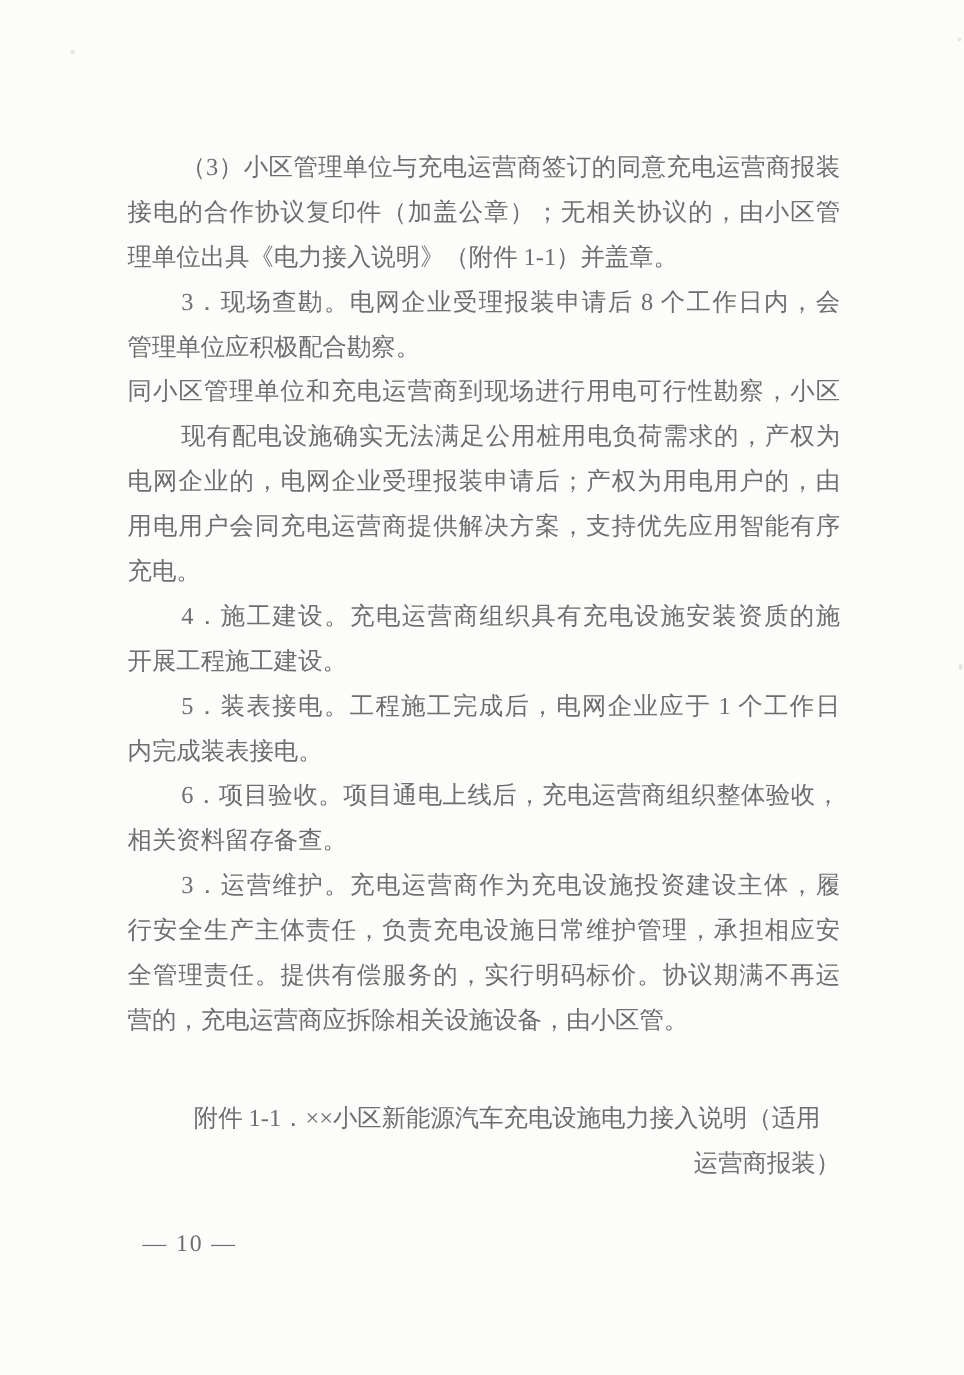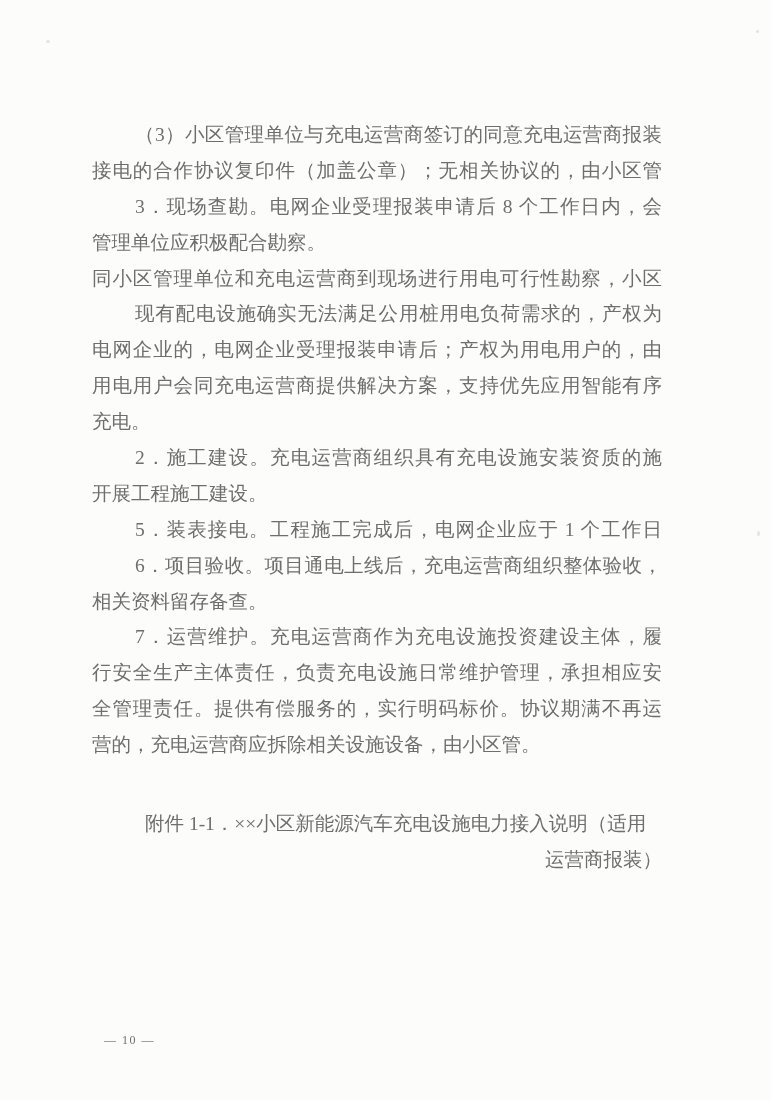--- a/index.html
+++ b/index.html
@@ -10,20 +10,21 @@
     width: 771px;
     height: 1100px;
     position: relative;
     overflow: hidden;
     background: var(--paper, #fcfcfb);
     font-family: "Liberation Serif", "DejaVu Serif", serif;
   }
   .page {
     position: absolute;
     inset: 0;
+    margin-left: 10px;
   }
   .textblock {
     position: absolute;
     left: 92px;
     top: 117px;
     width: 570px;
     color: var(--ink, #6e6e6e);
     font-size: 19.5px;
     line-height: 35.9px;
     font-weight: 400;
@@ -45,23 +46,23 @@
   .att2 {
     text-indent: 143px;
     text-align: right;
   }
   .spacer {
     height: 43px;
   }
   .pagenum {
     position: absolute;
     left: 104px;
-    top: 1033px;
+    top: 985px;
     color: var(--ink, #6e6e6e);
-    font-size: 12px;
+    font-size: 19px;
     letter-spacing: 1.5px;
   }
   
   .speck {
     position: absolute;
     background: #cfcfcb;
     border-radius: 50%;
     opacity: 0.55;
   }
   .speck.s1 { left: 46px;  top: 40px;  width: 4px; height: 3px; }
@@ -73,33 +74,35 @@
 
 <div class="page">
 
   <div class="speck s1"></div>
   <div class="speck s2"></div>
   <div class="speck s3"></div>
 
   <div class="textblock">
     <div class="line fill ind">（3）小区管理单位与充电运营商签订的同意充电运营商报装</div>
     <div class="line fill">接电的合作协议复印件（加盖公章）；无相关协议的，由小区管</div>
+    <div class="line">理单位出具《电力接入说明》（附件 1-1）并盖章。</div>
     <div class="line fill ind">3．现场查勘。电网企业受理报装申请后 8 个工作日内，会</div>
     <div class="line">管理单位应积极配合勘察。</div>
     <div class="line fill">同小区管理单位和充电运营商到现场进行用电可行性勘察，小区</div>
     <div class="line fill ind">现有配电设施确实无法满足公用桩用电负荷需求的，产权为</div>
     <div class="line fill">电网企业的，电网企业受理报装申请后；产权为用电用户的，由</div>
     <div class="line fill">用电用户会同充电运营商提供解决方案，支持优先应用智能有序</div>
     <div class="line">充电。</div>
-    <div class="line fill ind">2．施工建设。充电运营商组织具有充电设施安装资质的施</div>
+    <div class="line fill ind">4．施工建设。充电运营商组织具有充电设施安装资质的施</div>
     <div class="line">开展工程施工建设。</div>
     <div class="line fill ind">5．装表接电。工程施工完成后，电网企业应于 1 个工作日</div>
+    <div class="line">内完成装表接电。</div>
     <div class="line fill ind">6．项目验收。项目通电上线后，充电运营商组织整体验收，</div>
     <div class="line">相关资料留存备查。</div>
-    <div class="line fill ind">7．运营维护。充电运营商作为充电设施投资建设主体，履</div>
+    <div class="line fill ind">3．运营维护。充电运营商作为充电设施投资建设主体，履</div>
     <div class="line fill">行安全生产主体责任，负责充电设施日常维护管理，承担相应安</div>
     <div class="line fill">全管理责任。提供有偿服务的，实行明码标价。协议期满不再运</div>
     <div class="line">营的，充电运营商应拆除相关设施设备，由小区管。</div>
 
     <div class="spacer"></div>
 
     <div class="line att1">附件 1-1．××小区新能源汽车充电设施电力接入说明（适用</div>
     <div class="line att2">运营商报装）</div>
   </div>
 

